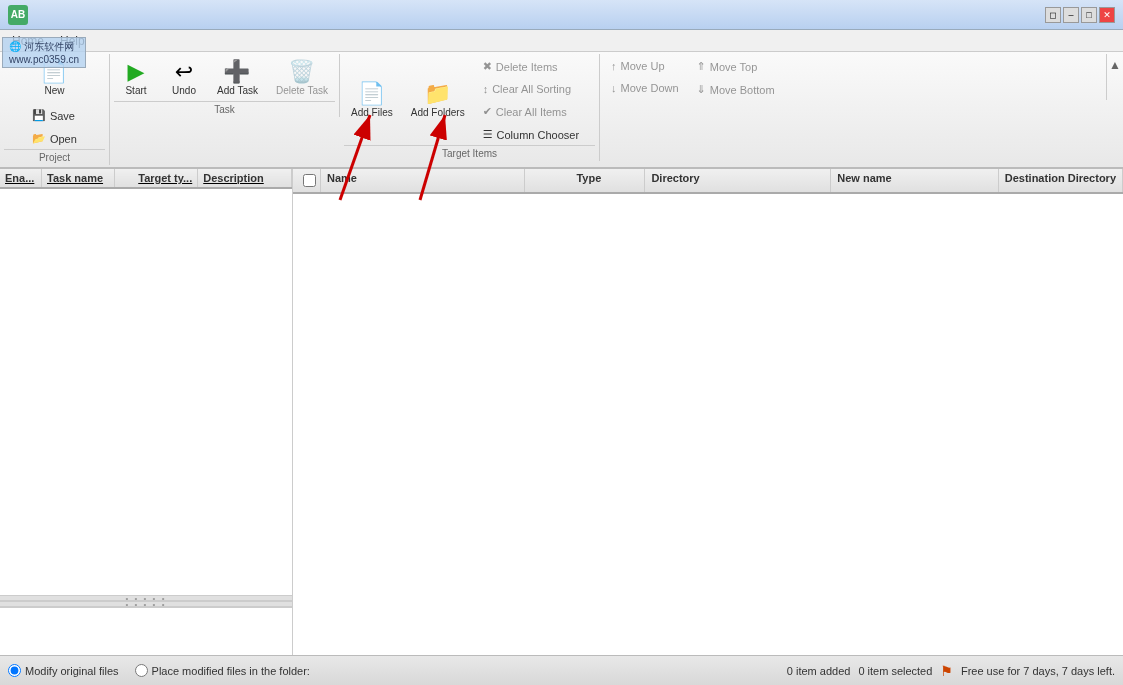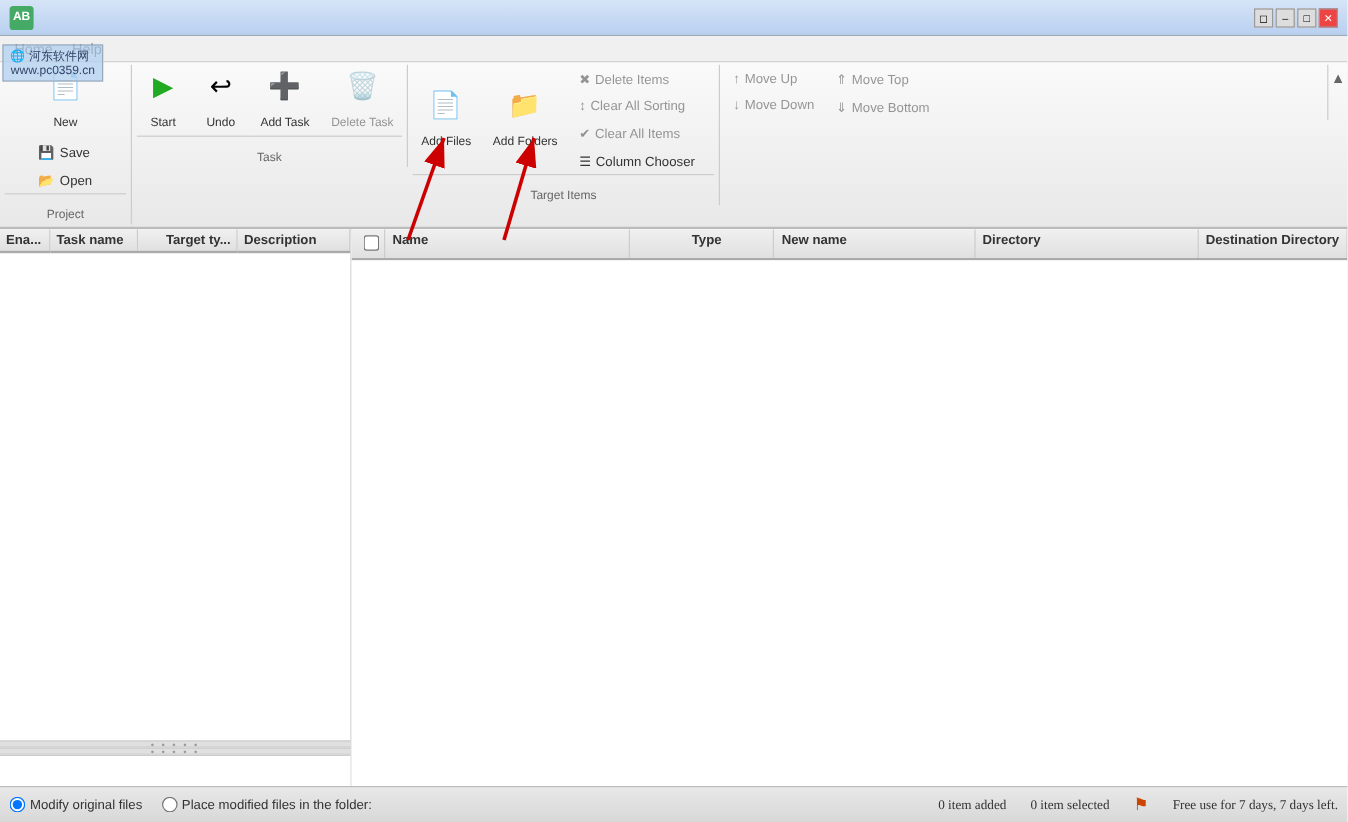--- a/index.html
+++ b/index.html
@@ -53,21 +53,21 @@
       align-items: center;
       justify-content: center;
       padding: 4px 6px;
       cursor: pointer;
       border: 1px solid transparent;
       border-radius: 3px;
       min-width: 44px;
       background: transparent;
     }
     .tb-btn .icon { font-size: 22px; line-height: 1; }
-    .tb-btn .label { font-size: 10px; color: #333; margin-top: 14px; white-space: nowrap; }
+    .tb-btn .label { font-size: 10px; color: #333; margin-top: 2px; white-space: nowrap; }
     .tb-btn.disabled { opacity: 0.5; cursor: default; }
 
     .tb-btn-small {
       display: flex;
       align-items: center;
       gap: 4px;
       padding: 3px 6px;
       cursor: pointer;
       border: 1px solid transparent;
       border-radius: 3px;
@@ -85,21 +85,21 @@
       height: 100%;
       border-right: 1px solid #ccc;
       padding: 2px 4px 0 4px;
     }
     .section-content { flex: 1; display: flex; align-items: center; }
     .section-label {
       font-size: 10px;
       color: #666;
       text-align: center;
       border-top: 1px solid #ccc;
-      padding-top: 12px;
+      padding-top: 2px;
       padding-bottom: 2px;
     }
 
     
     .main-area {
       display: flex;
       height: calc(685px - 30px - 22px - 115px - 30px);
     }
 
     
@@ -155,20 +155,21 @@
     .left-panel-bottom {
       height: 50px;
       background: white;
       border-top: 1px solid #ccc;
     }
 
     
     .left-table {
       width: 100%;
       border-collapse: collapse;
+      text-decoration: underline;
     }
     .left-table th {
       background: linear-gradient(to bottom, #f0f0f0, #e0e0e0);
       border-right: 1px solid #ccc;
       border-bottom: 2px solid #aaa;
       padding: 3px 5px;
       font-size: 11px;
       font-weight: bold;
       color: #333;
       text-align: left;
@@ -219,22 +220,21 @@
     .status-radio {
       display: flex;
       align-items: center;
       gap: 4px;
     }
     .status-radio input { margin: 0; }
     .status-right {
       margin-left: auto;
       display: flex;
       align-items: center;
-      gap: 20px;
-      font-family: Liberation Serif, serif;
+      gap: 8px;
     }
     .status-flag { color: #cc4400; font-size: 14px; }
 
     
     .arrow-overlay {
       position: absolute;
       pointer-events: none;
       z-index: 200;
     }
   </style>
@@ -398,22 +398,22 @@
       <div class="left-panel-bottom"></div>
     </div>
 
     <div class="right-panel">
       <div class="right-table-header">
         <div class="right-col-header checkbox-col">
           <input type="checkbox" style="margin: 2px 0px 0px 4px;">
         </div>
         <div class="right-col-header" style="width:220px;">Name</div>
         <div class="right-col-header" style="width:80px;margin-left:45px;">Type</div>
+        <div class="right-col-header" style="width:200px;">Directory</div>
         <div class="right-col-header" style="width:180px;">New name</div>
-        <div class="right-col-header" style="width:200px;">Directory</div>
         <div class="right-col-header" style="flex:1;">Destination Directory</div>
       </div>
       <div class="right-table-body"></div>
     </div>
   </div>
 
   <div class="status-bar" style="position:absolute; bottom:0; left:0; right:0;">
     <div class="status-radio">
       <input type="radio" name="mode" checked="" style="">
       <label>Modify original files</label>

